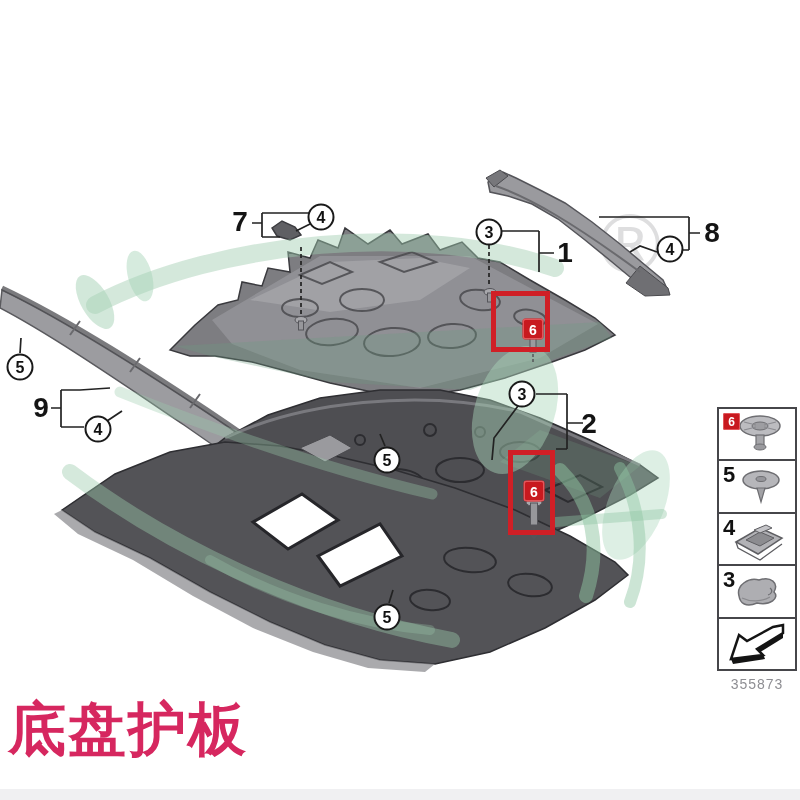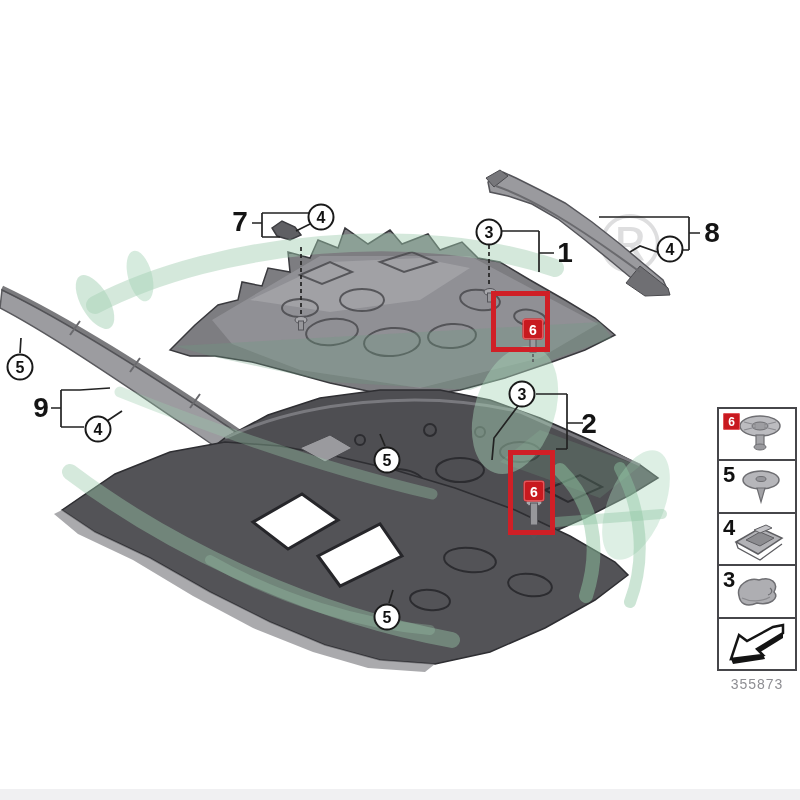--- a/index.html
+++ b/index.html
@@ -262,16 +262,17 @@
       <svg width="64" height="46" viewBox="0 0 64 46">
         <polygon points="58,12 32,28 32,33 58,17" fill="#141414"></polygon>
         <polygon points="38,33 6,38 8,43 40,38" fill="#141414"></polygon>
         <polygon points="58,4 58,12 32,28 38,34 6,38 14,14 22,20 48,6" fill="#ffffff" stroke="#141414" stroke-width="2.5" stroke-linejoin="miter"></polygon>
       </svg>
     </div>
   </div>
 
   <div class="diagram-number">355873</div>
 
+  <div class="page-title">底盘护板</div>
 
   <div class="bottom-bar"></div>
 
 </div>
 
 </body></html>

